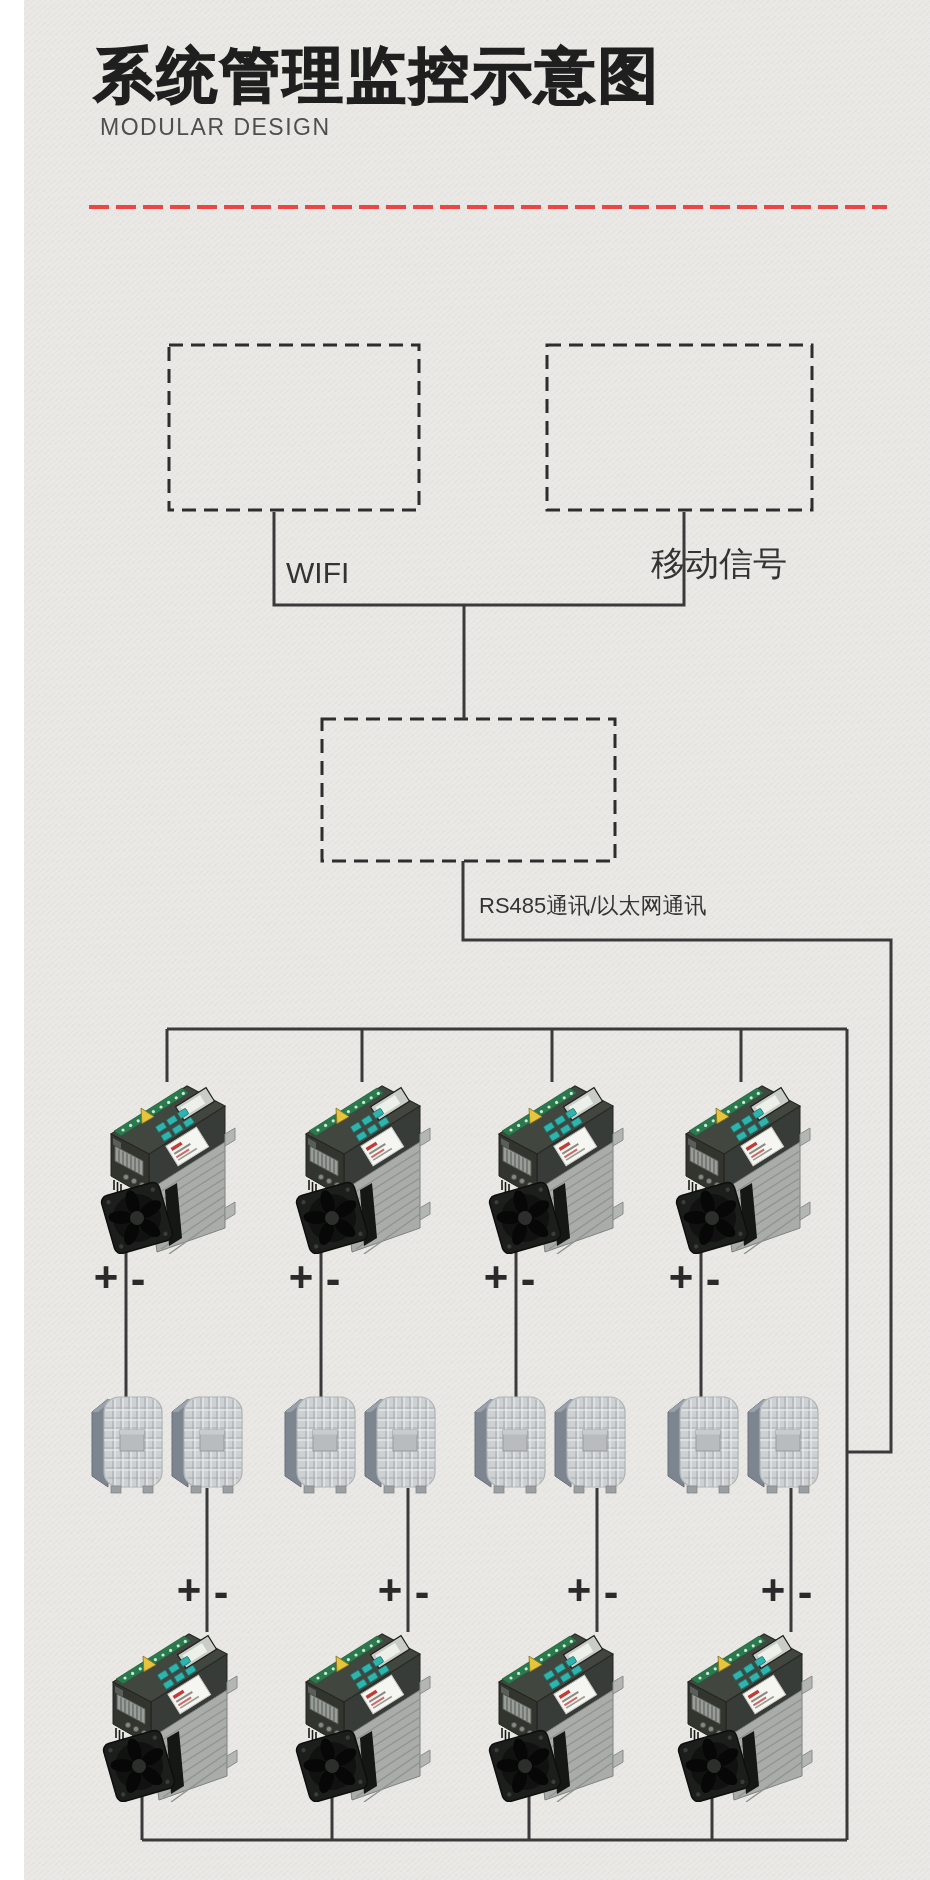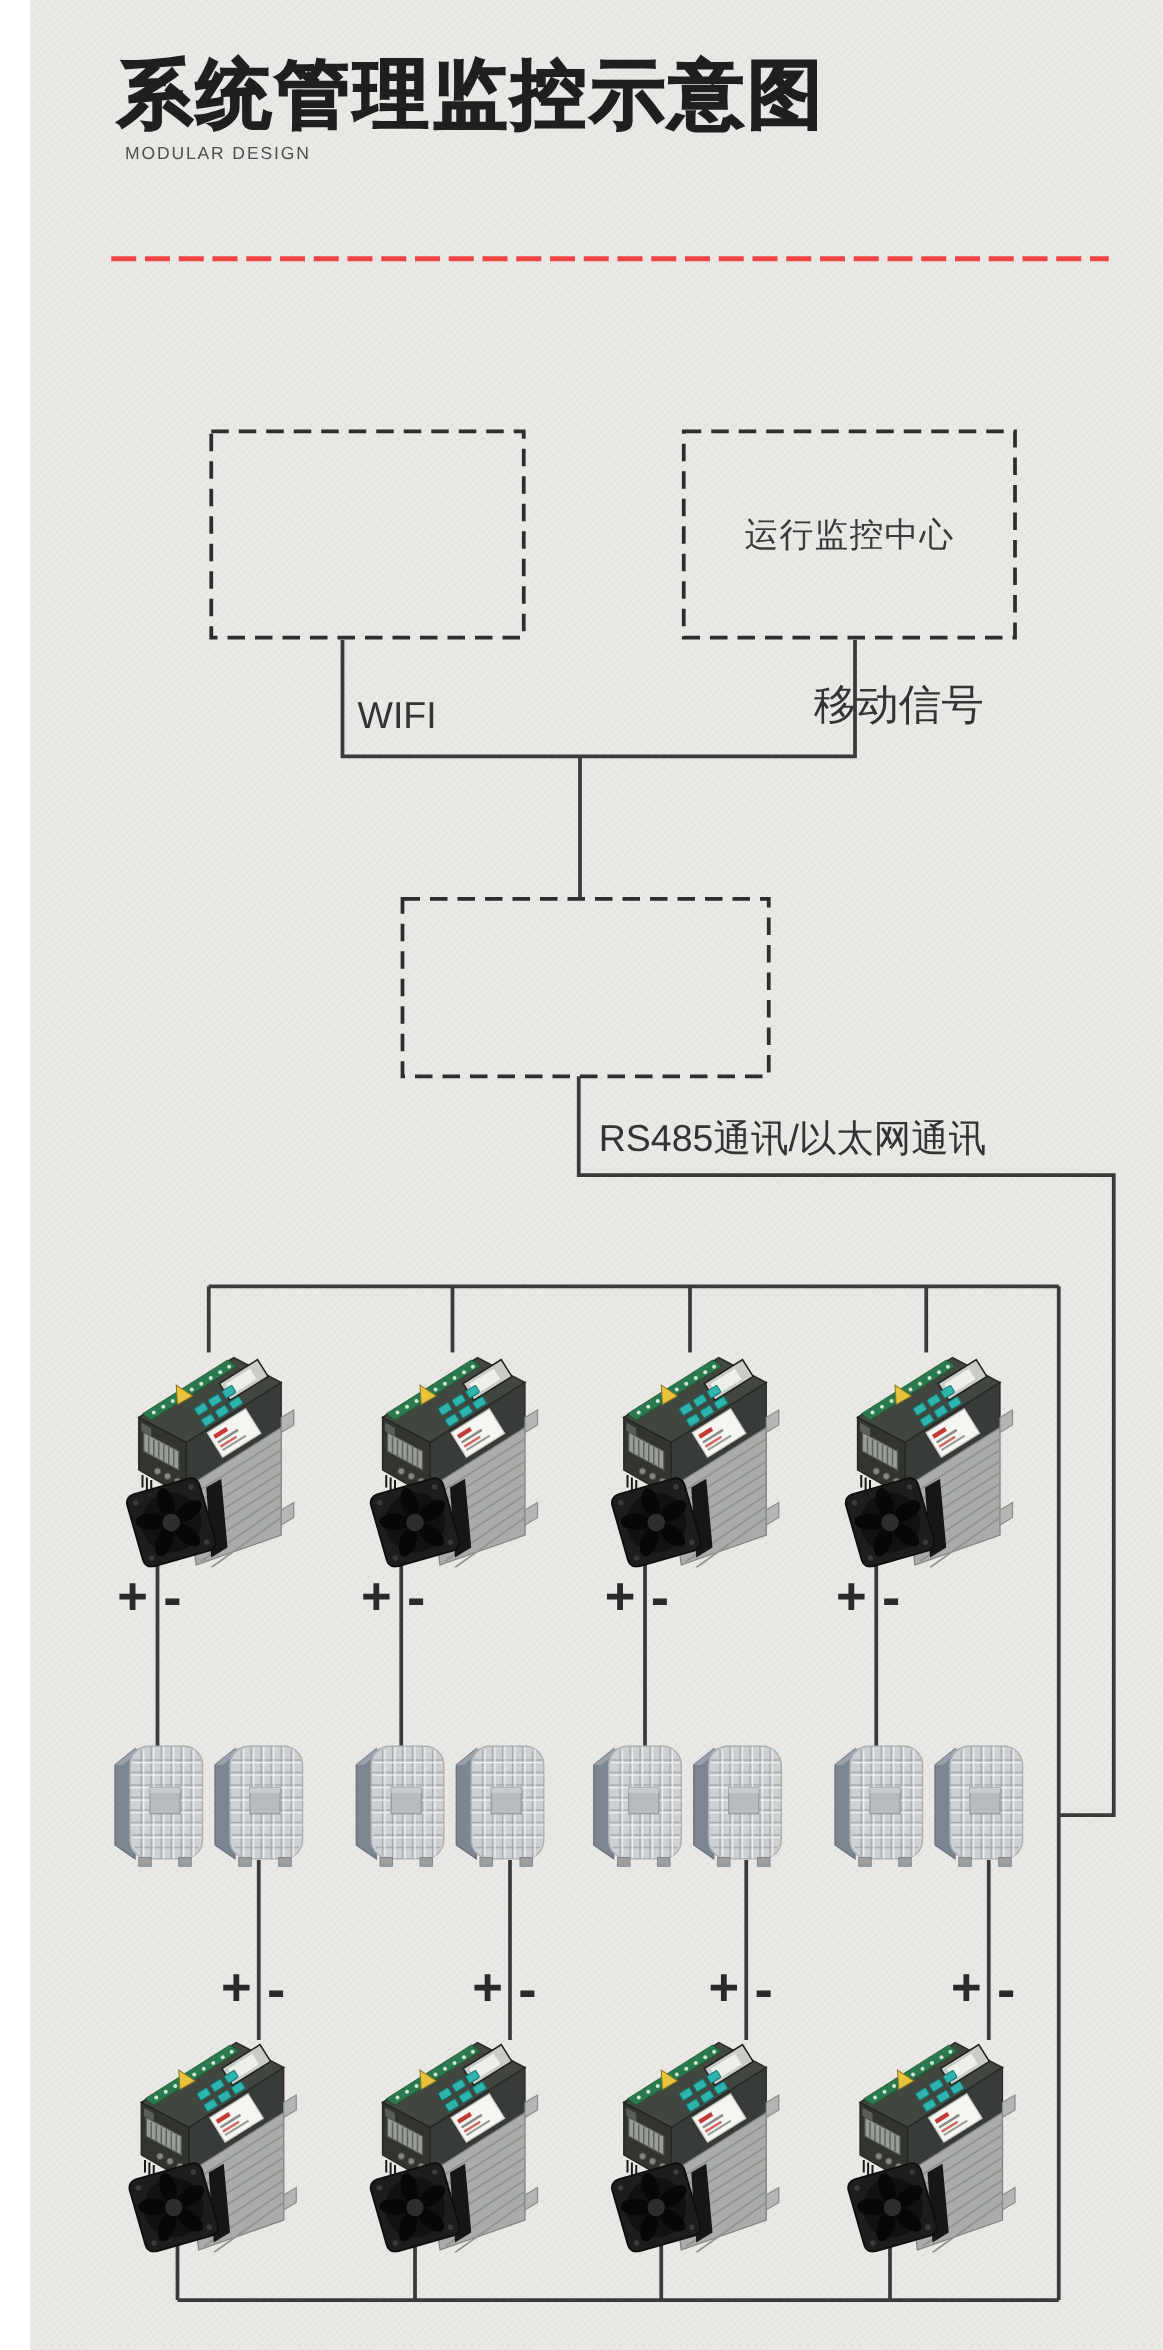--- a/index.html
+++ b/index.html
@@ -11,34 +11,34 @@
       repeating-linear-gradient(45deg, rgba(255,255,255,.06) 0 2px, transparent 2px 5px),
       repeating-linear-gradient(-42deg, rgba(120,118,112,.05) 0 1px, transparent 1px 4px);
     margin-left: 24px;
   }
   .abs{position:absolute;}
   #page-title{
     left:70px;top:36px;font-size:60px;font-weight:bold;color:var(--title,#1f1f1f);
     letter-spacing:3px;-webkit-text-stroke:1.6px var(--title,#1f1f1f);white-space:nowrap;
   }
   #page-subtitle{
-    left:76px;top:114px;font-size:14px;color:var(--subtitle,#4e4e4e);letter-spacing:1.5px;
+    left:76px;top:114px;font-size:23px;color:var(--subtitle,#4e4e4e);letter-spacing:1.5px;
   }
   svg.overlay{left:0;top:0;width:930px;height:1880px;z-index:1;}
   .node-label{
     display:flex;align-items:center;justify-content:center;
     color:var(--labeltext,#3a3a3a);z-index:3;text-align:center;
   }
   #label-box-a{left:145px;top:345px;width:250px;height:165px;font-size:27px;letter-spacing:1px;}
   #label-box-b{left:523px;top:345px;width:265px;height:165px;font-size:27px;letter-spacing:1px;}
   #label-host{left:298px;top:719px;width:293px;height:142px;font-size:56px;color:#2e2e2e;letter-spacing:4px;}
   .edge-label{z-index:3;color:#333;white-space:nowrap;}
   #label-wifi{left:262px;top:556px;font-size:30px;}
   #label-mobile-signal{left:627px;top:541px;font-size:34px;}
-  #label-bus{left:455px;top:891px;font-size:30px;}
+  #label-bus{left:455px;top:891px;font-size:22px;}
   .pm{
     z-index:3;font-size:42px;font-weight:bold;color:#2a2a2a;
     transform:translate(-50%,-50%);line-height:1;
   }
   .pm.minus{font-size:44px;}
   .ctrl,.xfmr{z-index:2;}
   .hidden-defs{position:absolute;width:0;height:0;overflow:hidden;}
 </style>
 </head>
 <body>
@@ -178,21 +178,20 @@
       <path d="M823,1029 V1840"></path>
       <path d="M143,1029 H823"></path>
       <path d="M143,1029 V1082 M338,1029 V1082 M528,1029 V1082 M717,1029 V1082"></path>
       <path d="M102,1244 V1400 M297,1244 V1400 M492,1244 V1400 M677,1244 V1400"></path>
       <path d="M183,1488 V1632 M384,1488 V1632 M573,1488 V1632 M767,1488 V1632"></path>
       <path d="M118,1786 V1840 M308,1786 V1840 M505,1786 V1840 M688,1786 V1840"></path>
       <path d="M118,1840 H823"></path>
     </g>
   </svg>
 
-  <div id="label-box-b" class="abs node-label">运行监控中心</div>
 
   <div id="label-wifi" class="abs edge-label">WIFI</div>
   <div id="label-mobile-signal" class="abs edge-label">移动信号</div>
   <div id="label-bus" class="abs edge-label">RS485通讯/以太网通讯</div>
 
 <svg viewBox="0 0 140 192" class="ctrl abs" style="left: 75px; top: 1062px; width: 140px; height: 192px;">
       <use href="#sym-controller" xlink:href="#sym-controller"></use>
     </svg>
     <svg viewBox="0 0 140 192" class="ctrl abs" style="left: 270px; top: 1062px; width: 140px; height: 192px;">
       <use href="#sym-controller" xlink:href="#sym-controller"></use>

